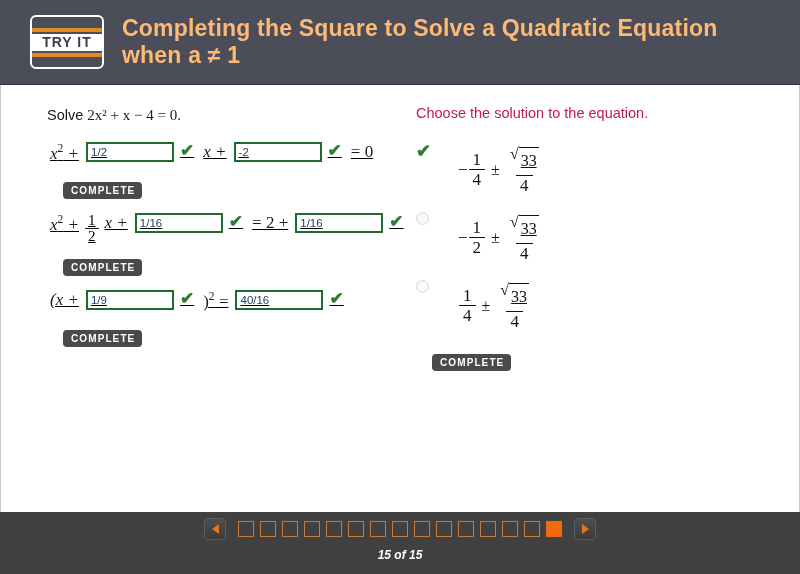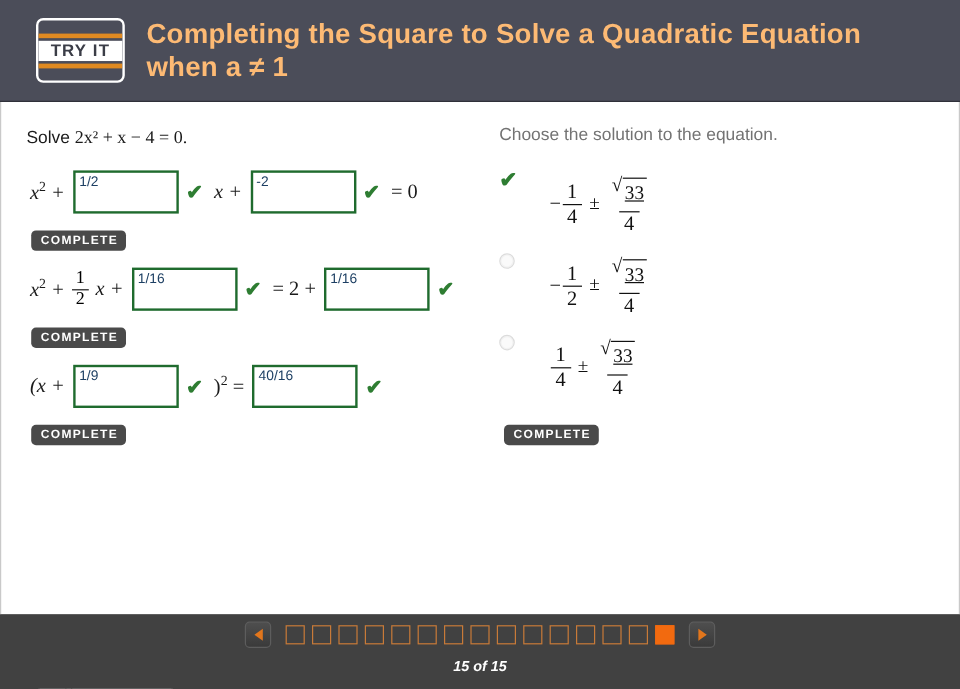--- a/index.html
+++ b/index.html
@@ -73,21 +73,21 @@
     left: 0; top: 85px;
     width: 800px;
     height: 427px;
     background: #ffffff;
     border-left: 1px solid #c9c9c9;
     border-right: 1px solid #c9c9c9;
     box-sizing: border-box;
   }
   #col-left {
     position: absolute;
-    left: 21px;
+    left: 46px;
     top: 22px;
     width: 370px;
   }
   #col-right {
     position: absolute;
     left: 415px;
     top: 20px;
     width: 360px;
   }
 
@@ -97,32 +97,33 @@
   }
   .prompt {
     font-size: 14.5px;
     font-family: "Liberation Sans", sans-serif;
     color: #1a1a1a;
     margin-bottom: 18px;
   }
   .prompt .math { font-size: 15px; }
   .eqline {
     display: flex;
-    align-items: center;
+    align-items: flex-start;
     font-size: 17px;
     margin-bottom: 7px;
     min-height: 26px;
+    text-decoration: underline;
   }
   .eqline .tok { margin: 0 3px; white-space: nowrap; }
   .var-i { font-style: italic; }
   sup.exp { font-size: 0.68em; vertical-align: super; font-style: normal; }
 
   .ibox {
     width: 88px;
-    height: 36px;
+    height: 20px;
     border: 2px solid #1f6b2e;
     background: #ffffff;
     box-sizing: border-box;
     font-family: "Liberation Sans", sans-serif;
     font-size: 11.5px;
     color: #1d3f63;
     padding: 0 3px;
     line-height: 17px;
     margin: 0 4px;
     display: inline-block;
@@ -154,28 +155,28 @@
   .complete-btn {
     display: inline-block;
     background: #4a4a4a;
     color: #ffffff;
     font-family: "Liberation Sans", sans-serif;
     font-size: 10px;
     font-weight: bold;
     letter-spacing: 1.1px;
     padding: 3px 7px 3px 8px;
     border-radius: 4px;
-    margin: 7px 0 14px 4px;
+    margin: 7px 0 14px 16px;
     line-height: 11px;
   }
 
   
   .rprompt {
     font-size: 14.5px;
-    color: #737373;
+    color: #be185d;
     margin-bottom: 18px;
   }
   .option {
     display: flex;
     align-items: flex-start;
     min-height: 60px;
     margin-bottom: 8px;
   }
   .opt-marker {
     width: 26px;

